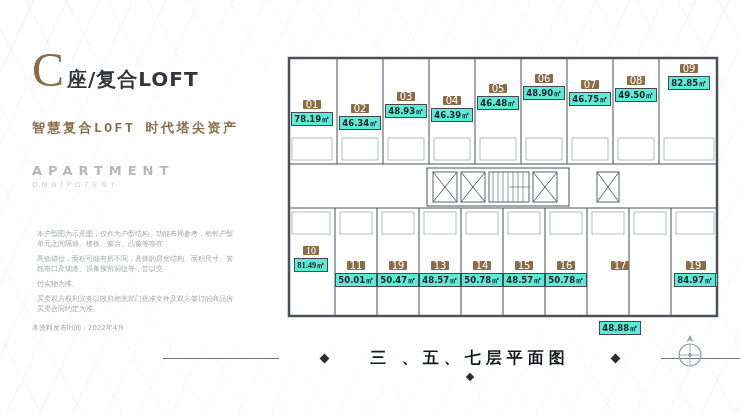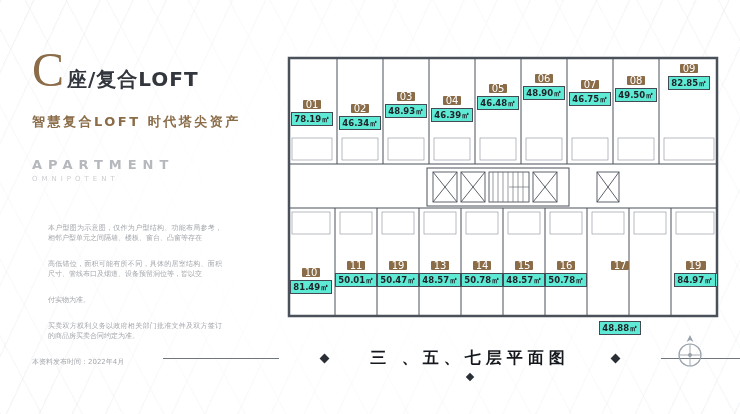--- a/index.html
+++ b/index.html
@@ -22,27 +22,27 @@
 
   
   .left-col{position:absolute;left:32px;top:48px;width:212px;}
   .title-row{display:flex;align-items:baseline;}
   .title-row .c{
     font-family:"Liberation Serif","DejaVu Serif",serif;
     font-size:48px;line-height:44px;color:#8a6c48;font-weight:400;margin-right:3px;
   }
   .title-row .suffix{font-size:20px;font-weight:bold;color:#33373d;letter-spacing:1px;}
   .tagline{
-    margin-top:20px;color:#8a6c48;font-size:13px;font-weight:bold;letter-spacing:2.5px;white-space:nowrap;
+    margin-top:26px;color:#8a6c48;font-size:13px;font-weight:bold;letter-spacing:2.5px;white-space:nowrap;font-family:Liberation Mono, monospace;
   }
   .brand{margin-top:26px;}
   .brand-en{color:#b5b8bc;font-size:13px;letter-spacing:6px;font-weight:bold;}
   .brand-en-sub{color:#ccced2;font-size:7px;letter-spacing:4px;margin-top:3px;}
   .disclaimer{margin-top:40px;width:206px;color:#a3a7ac;font-size:7px;line-height:10px;text-align:justify;}
-  .disclaimer p{margin:16px;}
+  .disclaimer p{margin:5px;}
   .publish-date{margin-top:9px;color:#a3a7ac;font-size:7px;}
 
   
   .plan{position:absolute;left:287px;top:56px;width:432px;height:262px;}
   .plan svg{position:absolute;left:0;top:0;}
   .labels{position:absolute;inset:0;pointer-events:none;}
   .unit-label{position:absolute;width:44px;display:flex;flex-direction:column;align-items:center;}
   .unit-badge{
     padding:1px 3px;background:#8a6c48;color:#ffffff;font-size:10px;line-height:7px;
     text-align:center;margin-bottom:3px;border-radius:1px;
@@ -192,21 +192,21 @@
         <div class="unit-label" style="left: 327px; top: 20px;">
           <div class="unit-badge">08</div>
           <div class="unit-area">49.50㎡</div>
         </div>
         <div class="unit-label" style="left: 380px; top: 8px;">
           <div class="unit-badge">09</div>
           <div class="unit-area">82.85㎡</div>
         </div>
       </div>
     <div id="bottom-labels" class="labels">
-        <div class="unit-label" style="left: 2px; top: 212px;">
+        <div class="unit-label" style="left: 2px; top: 190px; font-family: Liberation Serif, serif;">
           <div class="unit-badge">10</div>
           <div class="unit-area">81.49㎡</div>
         </div>
         <div class="unit-label" style="left: 47px; top: 205px;">
           <div class="unit-badge">11</div>
           <div class="unit-area">50.01㎡</div>
         </div>
         <div class="unit-label" style="left: 89px; top: 205px;">
           <div class="unit-badge">19</div>
           <div class="unit-area">50.47㎡</div>

